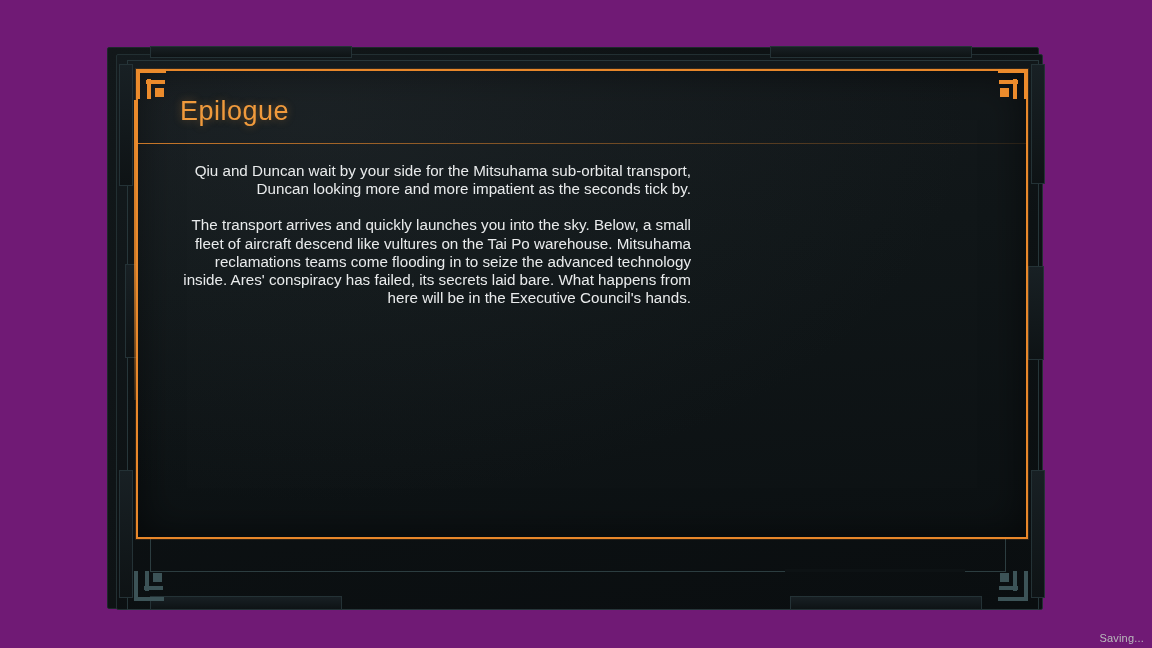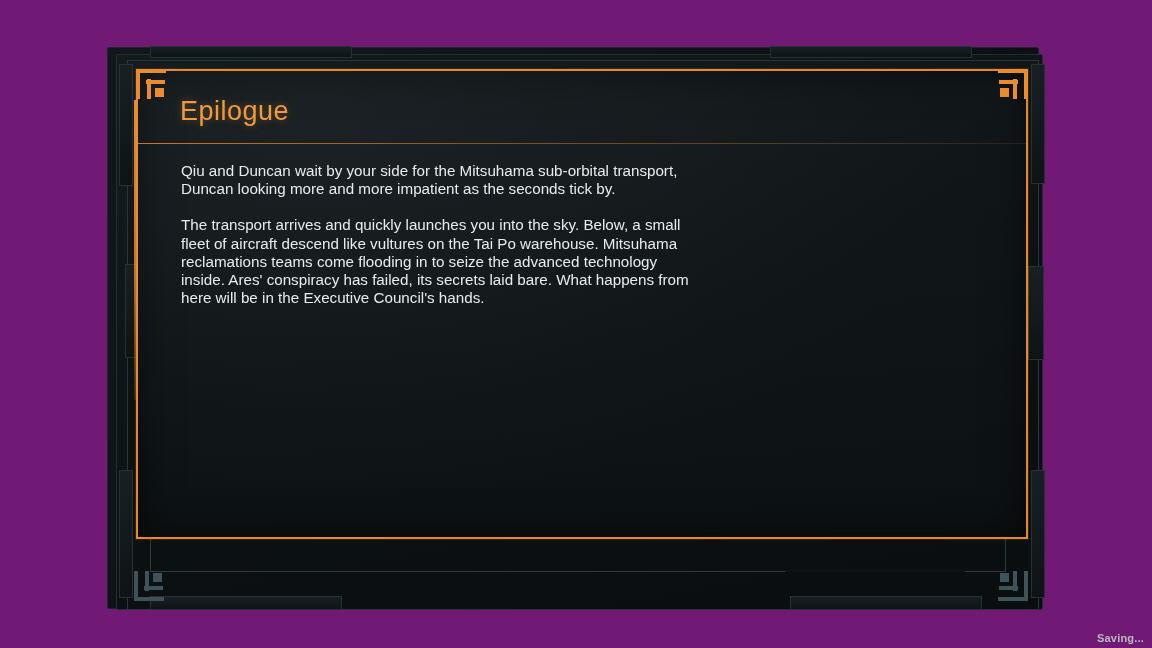--- a/index.html
+++ b/index.html
@@ -192,34 +192,34 @@
     position: absolute;
     left: 181px;
     top: 162px;
     width: 510px;
     color: #e9ebec;
     font-size: 15.2px;
     line-height: 18.2px;
   }
   .body-text p {
     margin: 0 0 18px 0;
+    text-align: right;
   }
   .body-text p.tight {
     margin-bottom: 16px;
   }
 
   
   .saving {
     position: absolute;
     right: 8px;
     bottom: 4px;
     color: #b9bbbc;
     font-size: 11px;
     letter-spacing: 0.2px;
-    font-weight: bold;
   }
 </style>
 </head>
 <body>
 
 <div id="screen">
 
   <div class="outer-shadow-a"></div>
   <div class="outer-shadow-b"></div>
   <div class="outer-panel"></div>

